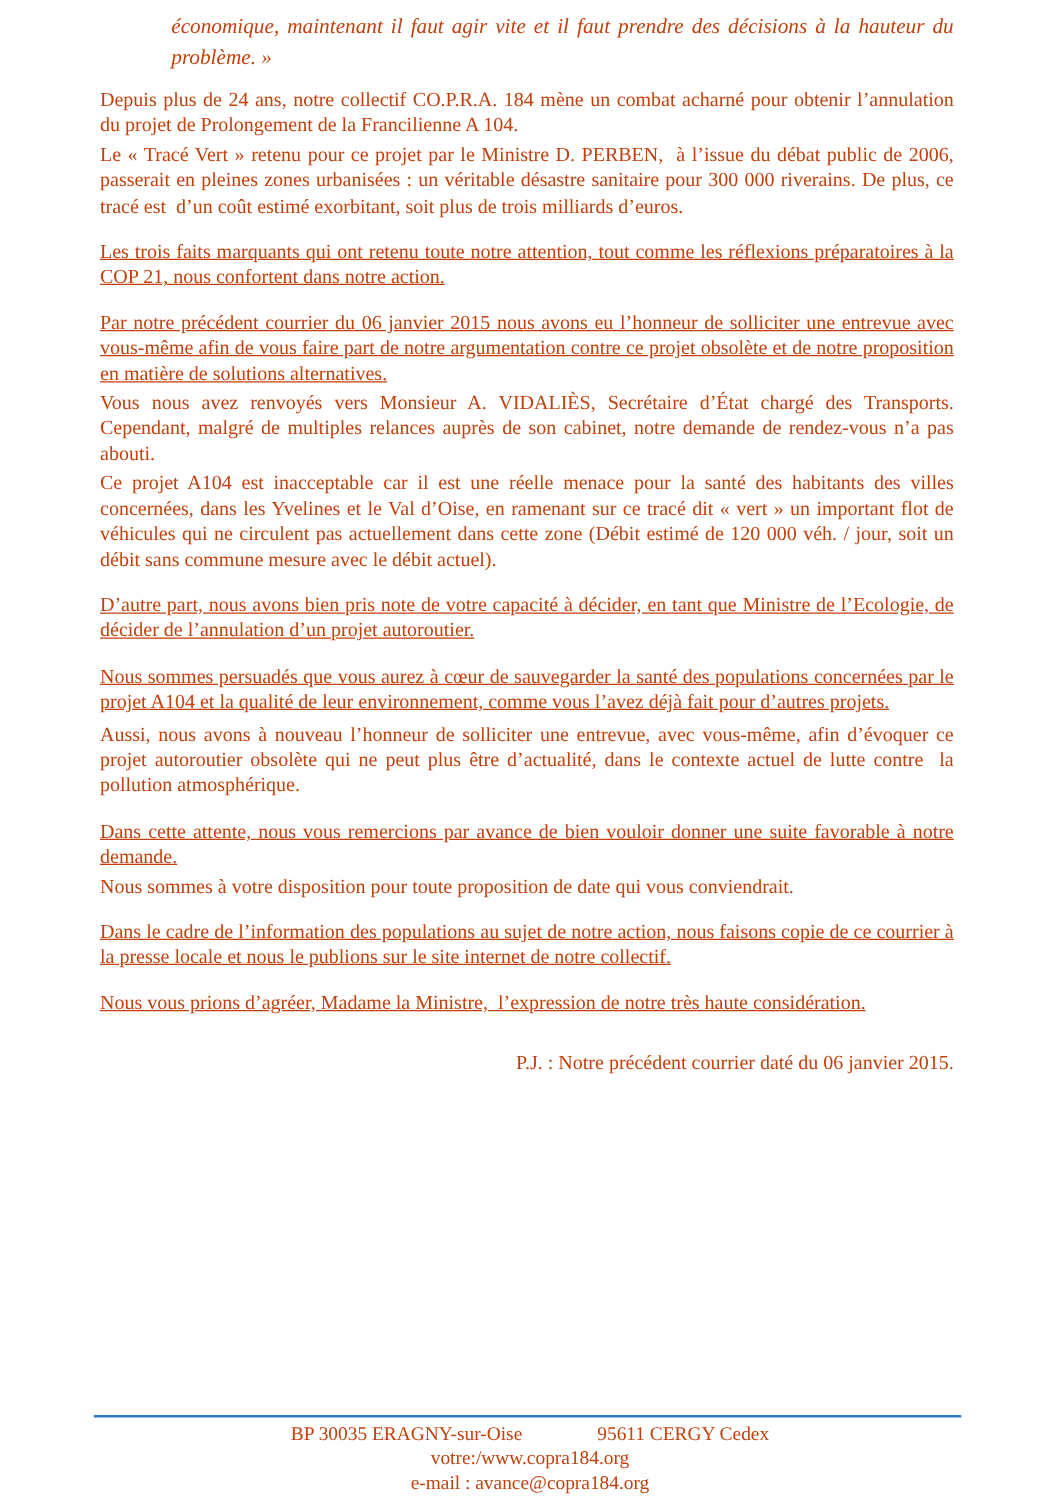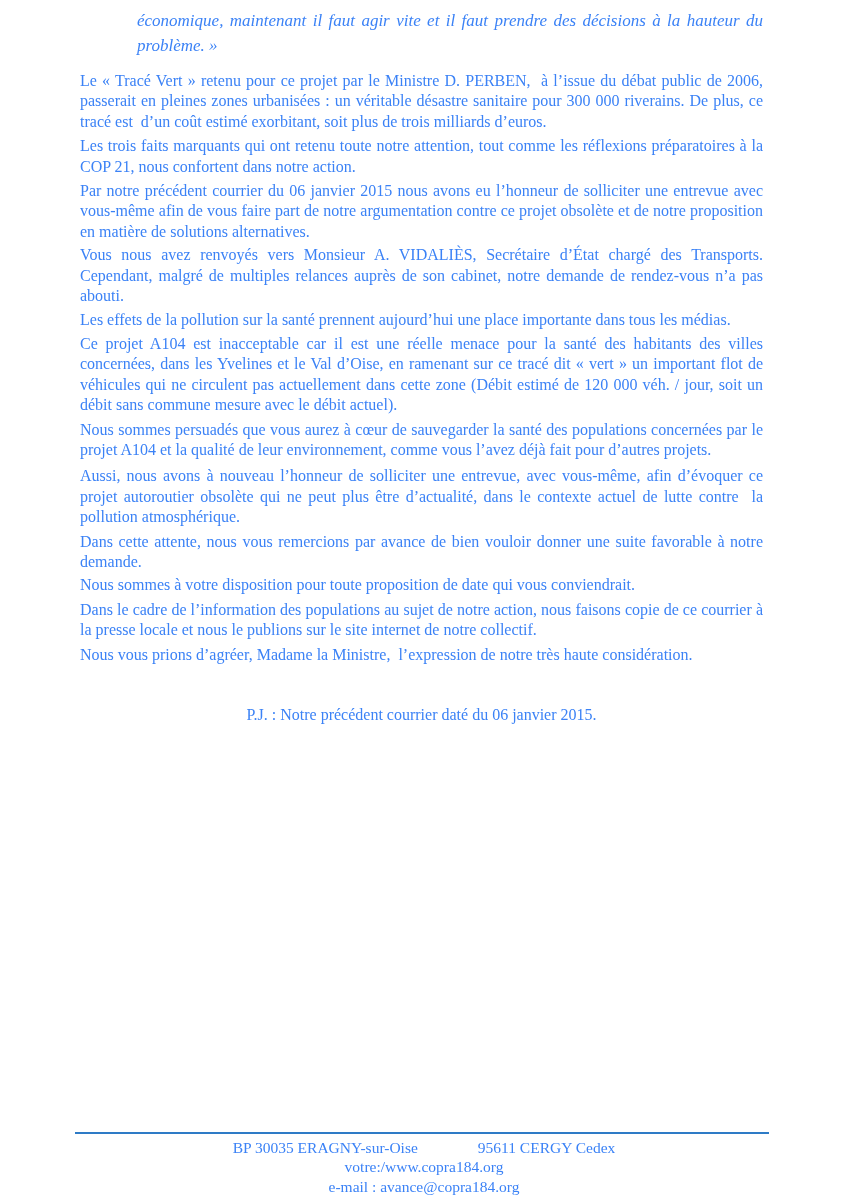--- a/index.html
+++ b/index.html
@@ -12,46 +12,46 @@
     height: 1200px;
     overflow: hidden;
   }
   .page {
     position: relative;
     box-sizing: border-box;
     width: 848px;
     height: 1200px;
     padding: 8px 85px 0 80px;
     font-family: "Liberation Serif", "DejaVu Serif", serif;
-    color: #3b82f6;
+    color: #c2410c;
     font-size: 16px;
     line-height: 20.4px;
     background: #ffffff;
   }
   .quote {
     margin: 0 0 13px 57px;
     font-style: italic;
     font-size: 17px;
     line-height: 25px;
     text-align: justify;
   }
   .para {
     margin: 0 0 3px 0;
     text-align: justify;
   }
-  .gap  { margin-top: 4px; }
+  .gap  { margin-top: 16px; text-decoration: underline; }
   .sgap { margin-top: 6px; }
   .signature {
     margin-top: 13px;
     text-align: right;
     line-height: 21px;
   }
   .pj {
-    margin-top: 40px;
-    text-align: center;
+    margin-top: 28px;
+    text-align: right;
   }
   .footer {
     position: absolute;
     left: 0;
     right: 0;
     bottom: 4px;
     text-align: center;
     font-size: 15.5px;
     line-height: 19.5px;
   }
@@ -63,26 +63,27 @@
   }
   .addr-right { margin-left: 60px; }
 </style>
 </head>
 <body>
 
 <div class="page">
 
   <p class="quote">économique, maintenant il faut agir vite et il faut prendre des décisions à la hauteur du problème. »</p>
 
+  <p class="para">Depuis plus de 24 ans, notre collectif CO.P.R.A. 184 mène un combat acharné pour obtenir l’annulation du projet de Prolongement de la Francilienne A 104.</p>
   <p class="para">Le « Tracé Vert » retenu pour ce projet par le Ministre D. PERBEN,&nbsp; à l’issue du débat public de 2006, passerait en pleines zones urbanisées : un véritable désastre sanitaire pour 300 000 riverains. De plus, ce tracé est&nbsp; d’un coût estimé exorbitant, soit plus de trois milliards d’euros.</p>
   <p class="para gap">Les trois faits marquants qui ont retenu toute notre attention, tout comme les réflexions préparatoires à la COP 21, nous confortent dans notre action.</p>
   <p class="para gap">Par notre précédent courrier du 06 janvier 2015 nous avons eu l’honneur de solliciter une entrevue avec vous-même afin de vous faire part de notre argumentation contre ce projet obsolète et de notre proposition en matière de solutions alternatives.</p>
   <p class="para">Vous nous avez renvoyés vers Monsieur A. VIDALIÈS, Secrétaire d’État chargé des Transports. Cependant, malgré de multiples relances auprès de son cabinet, notre demande de rendez-vous n’a pas abouti.</p>
-  <p class="para gap">Les effets de la pollution sur la santé prennent aujourd’hui une place importante dans tous les médias.</p>
   <p class="para">Ce projet A104 est inacceptable car il est une réelle menace pour la santé des habitants des villes concernées, dans les Yvelines et le Val d’Oise, en ramenant sur ce tracé dit « vert » un important flot de véhicules qui ne circulent pas actuellement dans cette zone (Débit estimé de 120 000 véh. / jour, soit un débit sans commune mesure avec le débit actuel).</p>
+  <p class="para gap">D’autre part, nous avons bien pris note de votre capacité à décider, en tant que Ministre de l’Ecologie, de décider de l’annulation d’un projet autoroutier.</p>
   <p class="para gap">Nous sommes persuadés que vous aurez à cœur de sauvegarder la santé des populations concernées par le projet A104 et la qualité de leur environnement, comme vous l’avez déjà fait pour d’autres projets.</p>
   <p class="para sgap">Aussi, nous avons à nouveau l’honneur de solliciter une entrevue, avec vous-même, afin d’évoquer ce projet autoroutier obsolète qui ne peut plus être d’actualité, dans le contexte actuel de lutte contre&nbsp; la pollution atmosphérique.</p>
   <p class="para gap">Dans cette attente, nous vous remercions par avance de bien vouloir donner une suite favorable à notre demande.</p>
   <p class="para">Nous sommes à votre disposition pour toute proposition de date qui vous conviendrait.</p>
   <p class="para gap">Dans le cadre de l’information des populations au sujet de notre action, nous faisons copie de ce courrier à la presse locale et nous le publions sur le site internet de notre collectif.</p>
   <p class="para gap">Nous vous prions d’agréer, Madame la Ministre,&nbsp; l’expression de notre très haute considération.</p>
 
 
   <p class="pj">P.J. : Notre précédent courrier daté du 06 janvier 2015.</p>
 

